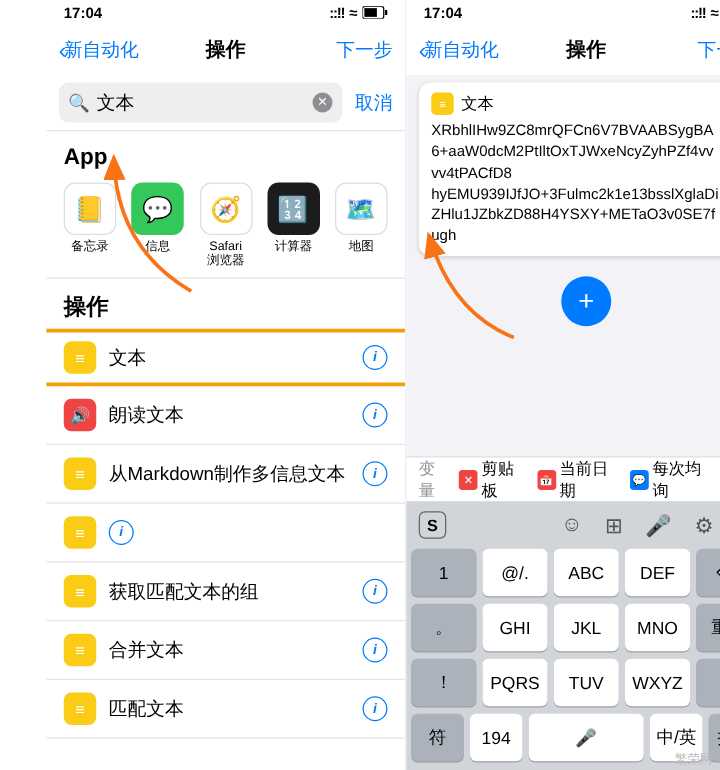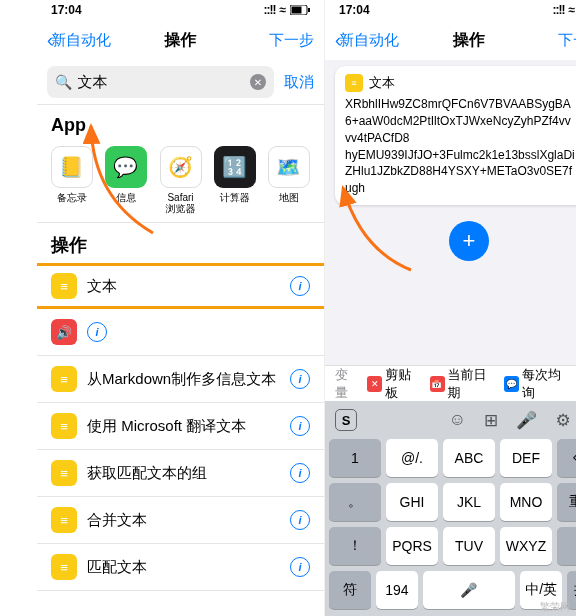--- a/index.html
+++ b/index.html
@@ -118,30 +118,30 @@
       </div>
   <div class="section-h">操作</div>
   <div class="list" id="actions">
         <div class="list-item hl">
           <div class="item-icon ic-yellow">≡</div>
           <div class="item-label">文本</div>
           <div class="info-btn">i</div>
         </div>
         <div class="list-item">
           <div class="item-icon ic-red">🔊</div>
+          <div class="item-label">朗读文本</div>
           <div class="info-btn">i</div>
         </div>
         <div class="list-item">
           <div class="item-icon ic-yellow">≡</div>
           <div class="item-label">从Markdown制作多信息文本</div>
           <div class="info-btn">i</div>
         </div>
         <div class="list-item">
           <div class="item-icon ic-yellow">≡</div>
-          <div class="item-label">使用 Microsoft 翻译文本</div>
           <div class="info-btn">i</div>
         </div>
         <div class="list-item">
           <div class="item-icon ic-yellow">≡</div>
           <div class="item-label">获取匹配文本的组</div>
           <div class="info-btn">i</div>
         </div>
         <div class="list-item">
           <div class="item-icon ic-yellow">≡</div>
           <div class="item-label">合并文本</div>

